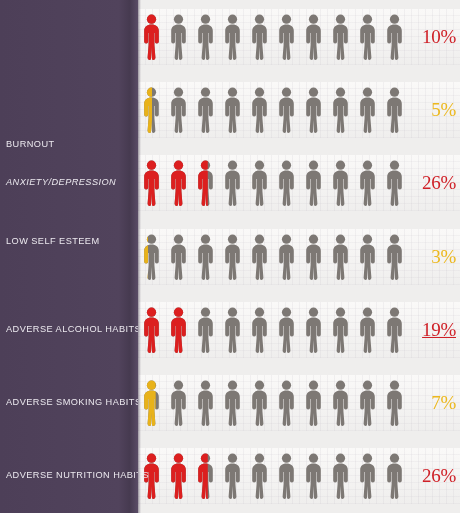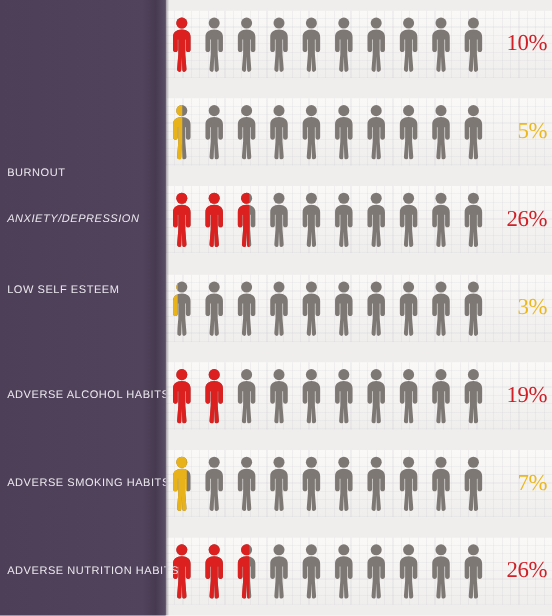--- a/index.html
+++ b/index.html
@@ -803,21 +803,21 @@
                 <rect x="0" y="0" width="0.00" height="46"></rect>
               </clipPath>
             </defs>
             <g fill="#7d7874">
               <circle cx="9.5" cy="5.2" r="4.6"></circle>
               <path d="M9.5 10.6 C5.1 10.6 2.2 13.0 2.2 16.8 L2.2 27.4 C2.2 28.6 3.1 29.4 4.2 29.4 C5.3 29.4 6.1 28.6 6.1 27.4 L6.1 19.0 L6.6 19.0 L6.6 31.0 L5.6 43.6 C5.6 45.0 6.5 45.9 7.7 45.9 C8.9 45.9 9.0 45.0 9.1 43.6 L9.5 33.0 L9.9 43.6 C10.0 45.0 10.1 45.9 11.3 45.9 C12.5 45.9 13.4 45.0 13.4 43.6 L12.4 31.0 L12.4 19.0 L12.9 19.0 L12.9 27.4 C12.9 28.6 13.7 29.4 14.8 29.4 C15.9 29.4 16.8 28.6 16.8 27.4 L16.8 16.8 C16.8 13.0 13.9 10.6 9.5 10.6 Z"></path>
             </g>
           </svg>
         </div>
       </div>
-      <div class="pct red" style="top: 314.79px;">19%</div>
+      <div class="pct red" style="top: 314.79px; text-decoration: underline;">19%</div>
       <div class="band" style="top: 375.07px; height: 56px;"></div>
       <div class="row-figures" style="top: 380.07px;">
         <div class="figure" style="left: 4px;">
           <svg viewBox="0 0 19 46" xmlns="http://www.w3.org/2000/svg">
             <defs>
               <clipPath id="clip50">
                 <rect x="0" y="0" width="13.68" height="46"></rect>
               </clipPath>
             </defs>
             <g fill="#7d7874">

